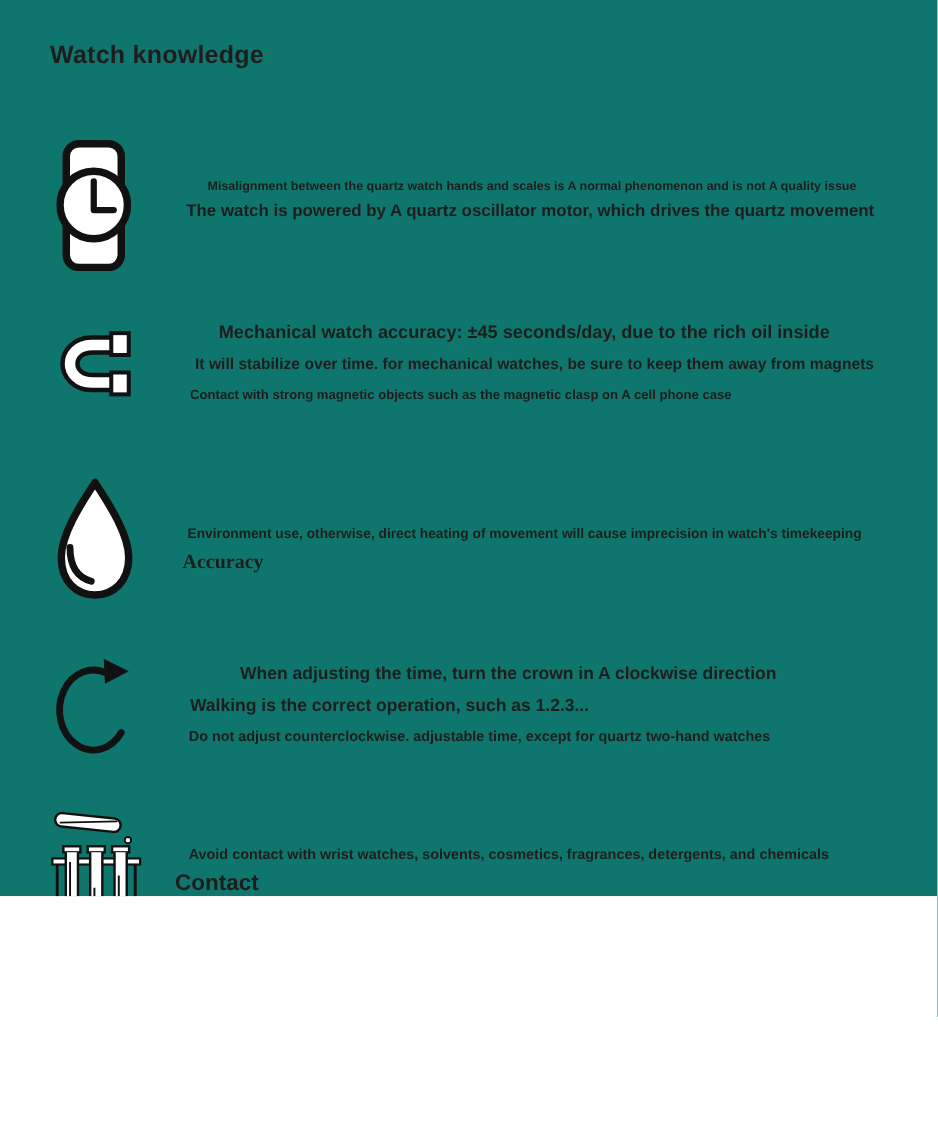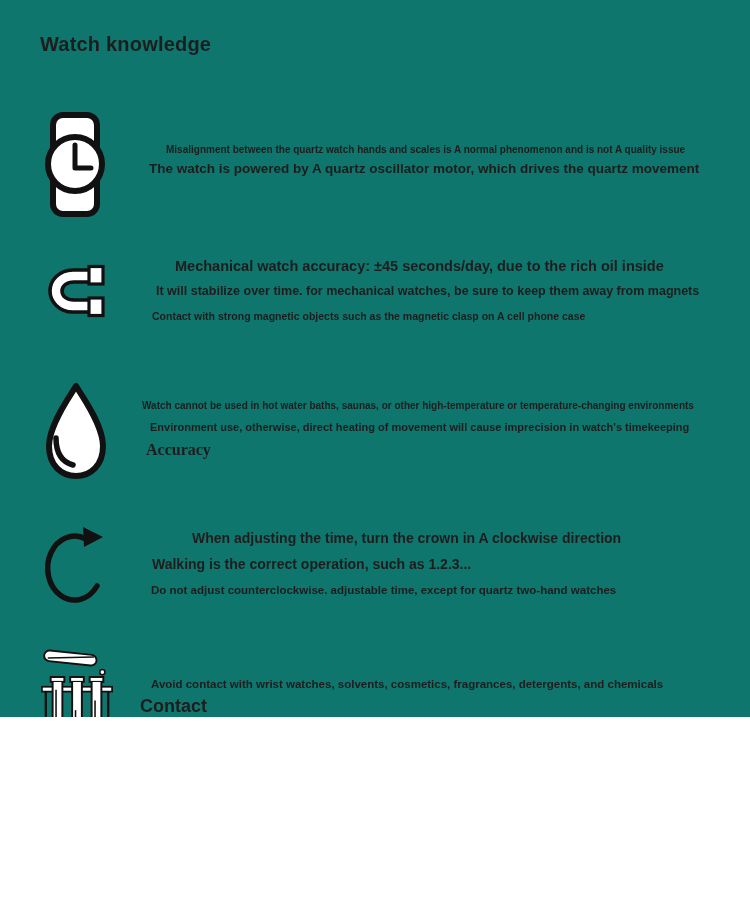--- a/index.html
+++ b/index.html
@@ -74,21 +74,20 @@
   <div class="line s2l1">Mechanical watch accuracy: ±45 seconds/day, due to the rich oil inside</div>
   <div class="line s2l2">It will stabilize over time. for mechanical watches, be sure to keep them away from magnets</div>
   <div class="line s2l3">Contact with strong magnetic objects such as the magnetic clasp on A cell phone case</div>
 
   <div class="icon s3-icon">
     <svg viewBox="0 0 68 100" xmlns="http://www.w3.org/2000/svg">
       <path d="M34 5 C30 12 7 43 7 65 C7 84 19 95 34 95 C49 95 61 84 61 65 C61 43 38 12 34 5 Z" fill="#fff" stroke="#111" stroke-width="6" stroke-linejoin="round"></path>
       <path d="M14 57 C14 72 20 81 31 84" fill="none" stroke="#111" stroke-width="5.5" stroke-linecap="round"></path>
     </svg>
   </div>
-  <div class="line s3l1">Watch cannot be used in hot water baths, saunas, or other high-temperature or temperature-changing environments</div>
   <div class="line s3l2">Environment use, otherwise, direct heating of movement will cause imprecision in watch's timekeeping</div>
   <div class="line s3l3">Accuracy</div>
 
   <div class="icon s4-icon">
     <svg viewBox="0 0 70 88" xmlns="http://www.w3.org/2000/svg">
       <path d="M46 15 A27 32 0 1 0 57 62" fill="none" stroke="#111" stroke-width="5.5" stroke-linecap="round"></path>
       <polygon points="43,3 63,13 44,23" fill="#111"></polygon>
     </svg>
   </div>
   <div class="line s4l1">When adjusting the time, turn the crown in A clockwise direction</div>

